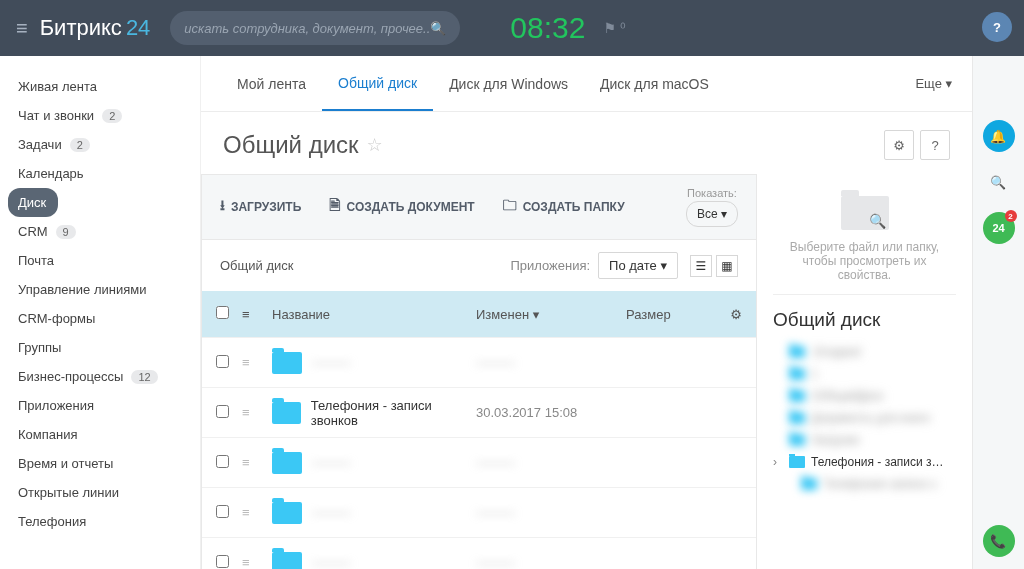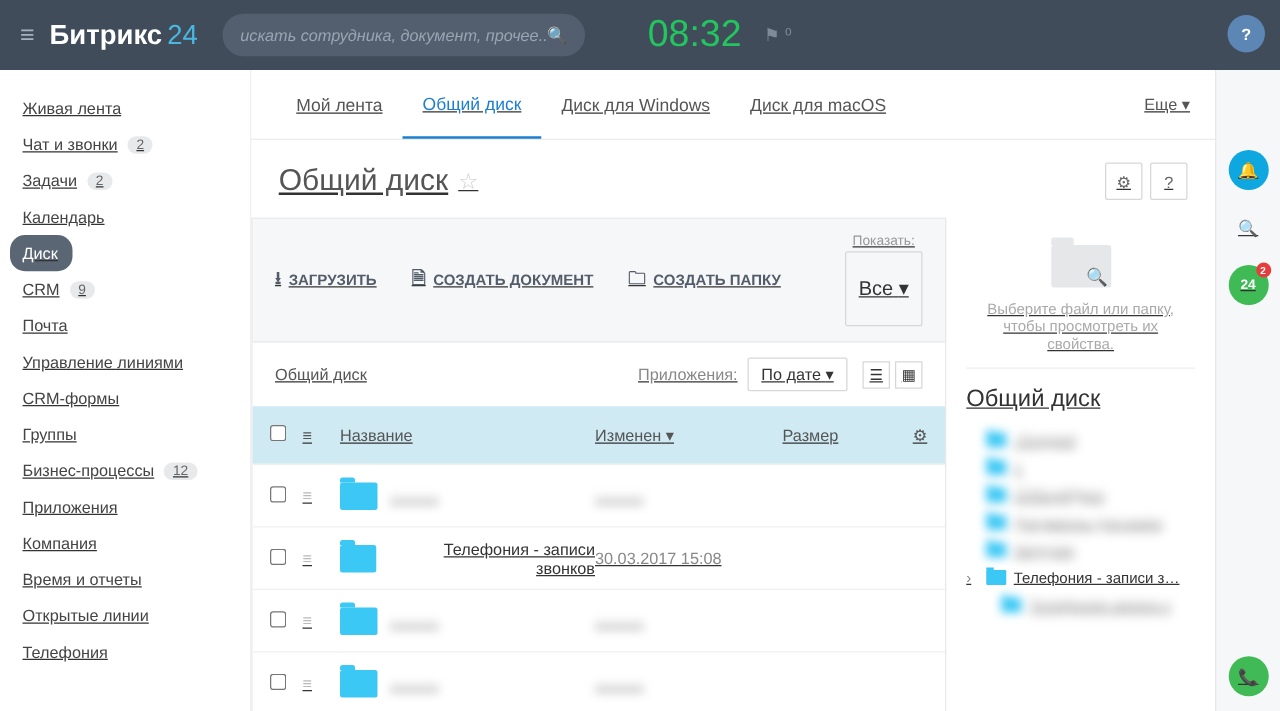--- a/index.html
+++ b/index.html
@@ -2,31 +2,31 @@
 <html><head>
 <meta charset="utf-8">
 <style>
 * { box-sizing: border-box; margin: 0; padding: 0; }
 body { font-family: -apple-system, BlinkMacSystemFont, "Segoe UI", Arial, sans-serif; font-size: 13px; color: #333; background: #fff; width: 1024px; height: 569px; overflow: hidden; }
 
 
 .header { height: 56px; background: #414c5a; display: flex; align-items: center; padding: 0 16px; }
 .menu-btn { color: #a6b1bf; font-size: 20px; margin-right: 12px; cursor: pointer; }
 .logo { display: flex; align-items: baseline; margin-right: 20px; }
-.logo-main { font-size: 22px; font-weight: 700; color: #fff; }
+.logo-main { font-size: 22px; font-weight: 400; color: #fff; }
 .logo-sub { font-size: 22px; font-weight: 300; color: #4ab7e0; margin-left: 4px; }
 .search-bar { width: 290px; height: 34px; background: #535f6f; border-radius: 17px; display: flex; align-items: center; padding: 0 14px; }
 .search-input { background: none; border: none; color: #a6b1bf; flex: 1; font-size: 13px; outline: none; }
 .search-input::placeholder { color: #9aa5b2; font-style: italic; }
 .search-ic { color: #8b96a5; }
 .time { color: #22c55e; font-size: 30px; font-weight: 300; margin-left: 50px; }
 .flag { color: #808b9a; margin-left: 18px; font-size: 14px; }
 
 
-.layout { display: flex; height: calc(100% - 56px); text-decoration: underline; }
+.layout { display: flex; height: calc(100% - 56px); }
 .sidenav { width: 200px; padding: 16px 0 0 8px; overflow: hidden; }
 .nav-item { display: flex; align-items: center; padding: 7px 10px; color: #444; cursor: pointer; border-radius: 12px; }
 .nav-item.active { background: #5a6674; color: #fff; padding-right: 12px; width: fit-content; }
 .nav-badge { background: #e8e9eb; color: #666; border-radius: 10px; font-size: 11px; padding: 1px 7px; margin-left: 8px; }
 
 
 .main { flex: 1; display: flex; flex-direction: column; border-left: 1px solid #f0f0f0; }
 .tabs { display: flex; align-items: center; height: 56px; padding: 0 20px; border-bottom: 1px solid #ececec; }
 .tab { padding: 18px 16px; color: #555; cursor: pointer; font-size: 14px; }
 .tab.active { color: #1b7ecf; border-bottom: 2px solid #1b7ecf; font-weight: 500; }
@@ -38,35 +38,35 @@
 .head-actions { margin-left: auto; display: flex; gap: 6px; }
 .sq-btn { width: 30px; height: 30px; border: 1px solid #d7d7d7; border-radius: 2px; display: flex; align-items: center; justify-content: center; color: #666; cursor: pointer; }
 
 .content { display: flex; flex: 1; overflow: hidden; }
 .filearea { flex: 1; padding-right: 0; }
 .file-toolbar { background: #f5f7f8; border: 1px solid #e8e8e8; margin: 0 0 0 0; padding: 12px 18px; display: flex; align-items: center; }
 .tool-btn { color: #535c69; font-size: 12px; font-weight: 600; display: flex; align-items: center; margin-right: 28px; cursor: pointer; }
 .tool-btn span.icon { margin-right: 6px; font-size: 14px; }
 .show-box { margin-left: auto; text-align: center; }
 .show-label { font-size: 11px; color: #999; }
-.show-select { border: 1px solid #d7d7d7; border-radius: 2px; padding: 19px 10px; font-size: 16px; cursor: pointer; margin-top: 2px; }
+.show-select { border: 1px solid #d7d7d7; border-radius: 12px; padding: 5px 10px; font-size: 12px; cursor: pointer; margin-top: 2px; }
 
 .sort-row { display: flex; align-items: center; padding: 12px 18px; border-left: 1px solid #e8e8e8; border-right: 1px solid #e8e8e8; }
 .bc { color: #555; }
 .sort-lbl { margin-left: auto; color: #888; margin-right: 8px; }
 .sort-select { border: 1px solid #d7d7d7; padding: 5px 10px; border-radius: 2px; cursor: pointer; margin-right: 12px; }
 .view-toggles { display: flex; gap: 4px; }
 .vt { width: 22px; height: 22px; border: 1px solid #d7d7d7; display: flex; align-items: center; justify-content: center; cursor: pointer; font-size: 12px; }
 
 .table { border: 1px solid #e8e8e8; border-top: none; }
 .thead { background: #cfeaf3; display: flex; align-items: center; height: 46px; }
 .trow { display: flex; align-items: center; height: 50px; border-top: 1px solid #f0f0f0; }
 .c-chk { width: 40px; text-align: center; }
 .c-handle { width: 30px; color: #bbb; }
-.c-name { flex: 1; display: flex; align-items: center; gap: 10px; text-align: right; }
+.c-name { flex: 1; display: flex; align-items: center; gap: 10px; }
 .c-mod { width: 150px; color: #888; }
 .c-size { width: 90px; }
 .c-act { width: 40px; text-align: center; color: #555; }
 .thead div { color: #555; font-weight: 500; }
 .folder-ic { width: 30px; height: 22px; background: #3bc8f5; border-radius: 2px; position: relative; }
 .folder-ic::before { content: ''; position: absolute; top: -4px; left: 0; width: 12px; height: 4px; background: #3bc8f5; border-radius: 2px 2px 0 0; }
 .blur { filter: blur(4px); color: #aaa; }
 
 
 .props { width: 215px; padding: 12px 16px; font-size: 12px; }

